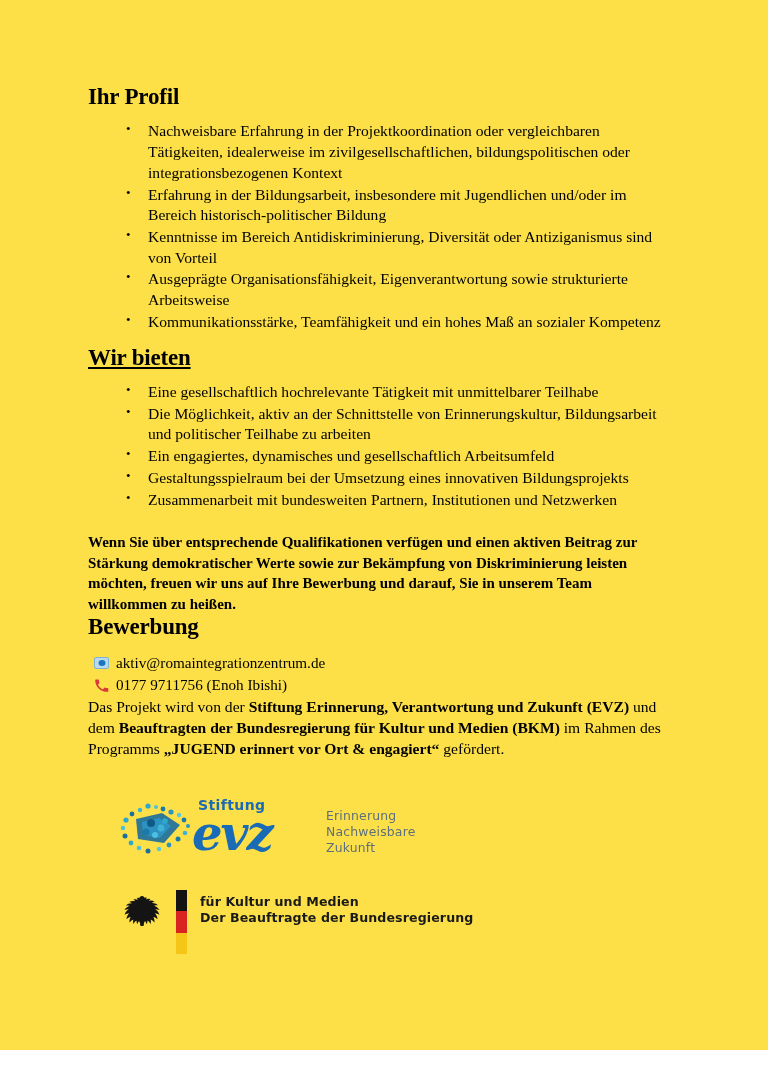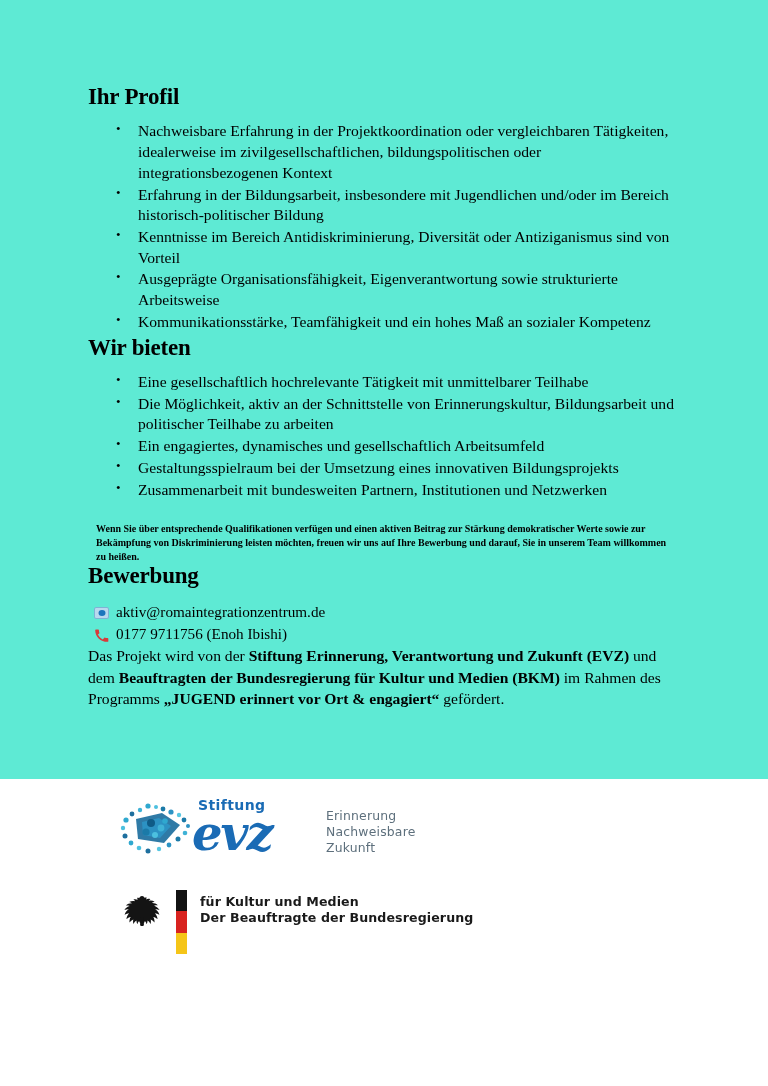--- a/index.html
+++ b/index.html
@@ -12,45 +12,45 @@
     height: 1086px;
     position: relative;
     font-family: "Liberation Serif", "DejaVu Serif", serif;
     color: #000000;
     overflow: hidden;
   }
   .page {
     position: absolute;
     left: 0; top: 0;
     width: 768px;
-    height: 779px;
-    background: #5eead4;
+    height: 1050px;
+    background: #fde047;
   }
   .content {
     position: absolute;
     left: 88px;
     top: 84px;
     width: 596px;
   }
 
   h2.section-heading {
     font-family: "Liberation Serif", "DejaVu Serif", serif;
     font-weight: bold;
     font-size: 23px;
     line-height: 1.1;
     margin: 0 0 12px 0;
     letter-spacing: -0.2px;
   }
   .heading-profil { margin-top: 0; }
-  .heading-bieten { margin-top: 26px; }
+  .heading-bieten { margin-top: 26px; text-decoration: underline; }
   .heading-bewerbung { margin-top: 26px; }
 
   ul.bullets {
     list-style: none;
-    margin: 2px;
+    margin: 12px;
     padding: 0 0 0 48px;
   }
   ul.bullets > li {
     position: relative;
     font-size: 15.6px;
     line-height: 1.33;
     margin: 0 0 1px 0;
     padding-left: 0;
     text-align: left;
   }
@@ -65,23 +65,23 @@
   .li-profil-1 { max-width: 560px; }
   .li-bieten-2 { max-width: 578px; }
 
   p.body-para {
     font-size: 15.6px;
     line-height: 1.35;
     margin: 0;
   }
   p.bold-para {
     font-weight: bold;
-    font-size: 10px;
+    font-size: 15px;
     line-height: 1.36;
-    margin: 22px 0 0 8px;
+    margin: 22px 0 0 0;
     max-width: 580px;
   }
   .funding-para {
     margin-top: 22px;
     max-width: 588px;
   }
   .funding-para b { font-weight: bold; }
 
   .contact-block {
     margin-top: 14px;

